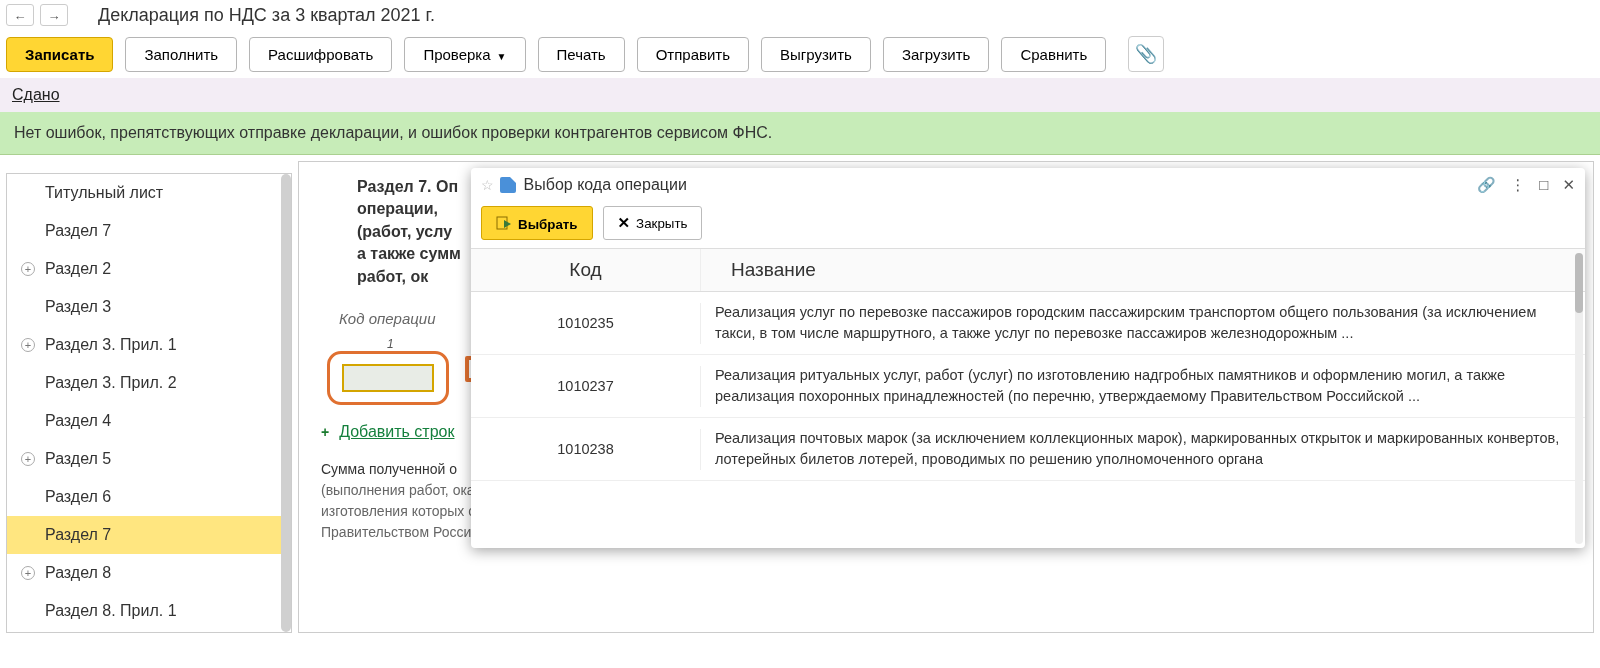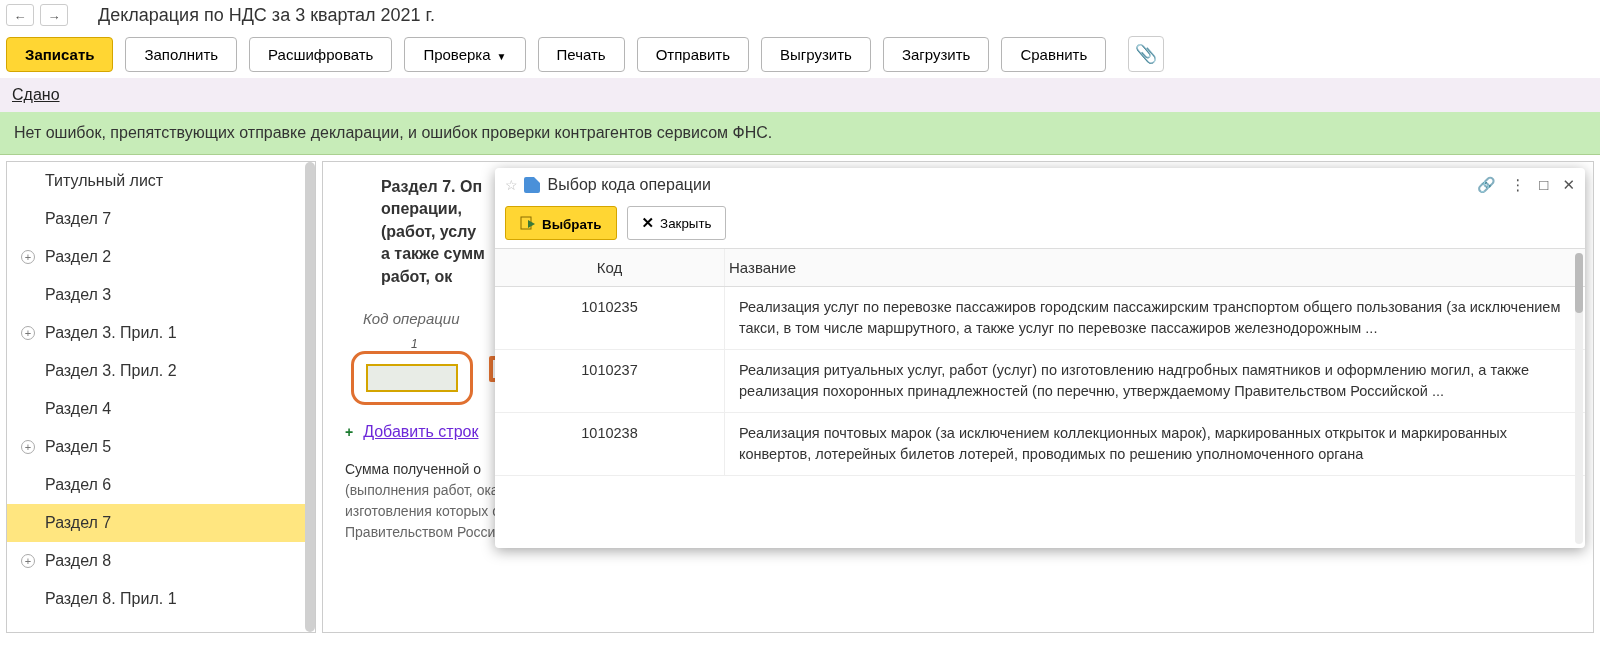--- a/index.html
+++ b/index.html
@@ -14,54 +14,54 @@
 .btn-primary { background: #ffd633; border-color: #d4a500; font-weight: bold; }
 .btn .caret { margin-left: 6px; font-size: 10px; }
 .clip-btn { width: 36px; height: 36px; border: 1px solid #ccc; border-radius: 4px; display: inline-flex; align-items: center; justify-content: center; font-size: 18px; color: #777; cursor: pointer; margin-left: 10px; }
 
 .status-row { background: #f3edf5; padding: 8px 12px; }
 .status-link { color: #222; text-decoration: underline; font-size: 16px; cursor: pointer; }
 
 .info-bar { background: #c7ecb8; padding: 12px 14px; font-size: 16px; border-bottom: 1px solid #aad090; }
 
 .main { display: flex; height: calc(100% - 190px); }
-.sidebar { width: 310px; border: 1px solid #ccc; margin: 6px 4px 0 6px; overflow-y: auto; position: relative; }
+.sidebar { width: 286px; border: 1px solid #ccc; margin: 18px 4px 0 6px; overflow-y: auto; position: relative; }
 .sidebar-scroll { position: absolute; right: 0; top: 0; width: 10px; height: 100%; background: #d0d0d0; border-radius: 5px; }
 .side-item { padding: 10px 12px 10px 38px; font-size: 16px; cursor: pointer; position: relative; }
 .side-item .expander { position: absolute; left: 14px; top: 50%; transform: translateY(-50%); width: 14px; height: 14px; border: 1px solid #aaa; border-radius: 50%; display: flex; align-items: center; justify-content: center; font-size: 11px; color: #777; }
 .side-item.active { background: #ffe680; }
 
 .content { flex: 1; border: 1px solid #ccc; margin: 6px 6px 0 2px; padding: 14px 22px; position: relative; overflow: hidden; }
 .sec-title { font-weight: bold; text-align: left; font-size: 16px; line-height: 1.4; max-width: 560px; margin-left: 36px; }
 .code-label { font-style: italic; color: #666; margin: 22px 0 10px 18px; font-size: 15px; }
 .row-num { font-style: italic; font-size: 12px; margin-left: 66px; color: #555; }
 .code-box-wrap { border: 3px solid #e07030; border-radius: 14px; padding: 10px 12px; display: inline-block; margin-left: 6px; }
 .code-box { width: 92px; height: 28px; background: #e8ece6; border: 2px solid #d4a500; }
 .arrow { display: inline-block; margin-left: 14px; vertical-align: middle; }
-.add-link { color: #6d28d9; text-decoration: underline; font-size: 16px; margin: 18px 0 0 6px; cursor: pointer; display: inline-block; }
+.add-link { color: #15803d; text-decoration: underline; font-size: 16px; margin: 18px 0 0 6px; cursor: pointer; display: inline-block; }
 .add-plus { color: #1a7a2e; font-weight: bold; margin-right: 4px; }
 .bottom-text { margin-top: 18px; font-size: 14px; line-height: 1.5; max-width: 700px; }
 .bottom-text .muted { color: #666; }
 
 .modal { position: absolute; top: 6px; left: 172px; right: 8px; height: 380px; background: #fff; box-shadow: 0 3px 14px rgba(0,0,0,0.35); border-radius: 4px; display: flex; flex-direction: column; }
 .modal-hdr { display: flex; align-items: center; padding: 8px 10px; font-size: 16px; }
 .modal-hdr .star { color: #bbb; margin-right: 6px; font-size: 14px; }
 .modal-hdr .icon-page { width: 16px; height: 16px; background: #4a90d9; margin-right: 8px; border-radius: 2px; position: relative; }
 .modal-hdr .icon-page::after { content: ""; position: absolute; right: -1px; top: -1px; border: 4px solid transparent; border-top-color: #fff; border-right-color: #fff; }
 .modal-hdr-ctrls { margin-left: auto; display: flex; gap: 14px; color: #555; }
 .modal-hdr-ctrls span { cursor: pointer; font-size: 15px; }
 .modal-tools { display: flex; gap: 10px; padding: 4px 10px 8px; }
 .btn-select { background: #ffd633; border: 1px solid #d4a500; font-weight: bold; padding: 7px 14px; border-radius: 3px; cursor: pointer; display: inline-flex; align-items: flex-end; gap: 6px; }
 .btn-close { background: #fff; border: 1px solid #bbb; padding: 7px 14px; border-radius: 3px; cursor: pointer; display: inline-flex; align-items: center; gap: 6px; }
 .btn-close .x { font-weight: bold; font-size: 15px; }
 .modal-table { flex: 1; border-top: 1px solid #ddd; overflow: hidden; position: relative; }
 .modal-table .thead { display: flex; border-bottom: 1px solid #ddd; background: #fafafa; }
-.modal-table .th { padding: 10px 4px; font-size: 15px; }
+.modal-table .th { padding: 10px 30px; font-size: 19px; }
 .modal-table .th.code { width: 230px; text-align: center; border-right: 1px solid #eee; }
-.modal-table .trow { display: flex; border-bottom: 1px solid #eee; }
+.modal-table .trow { display: flex; border-bottom: 1px solid #eee; align-items: center; }
 .modal-table .td { padding: 10px 14px; font-size: 14.5px; line-height: 1.45; }
 .modal-table .td.code { width: 230px; text-align: center; border-right: 1px solid #eee; }
 .modal-table .td.name { flex: 1; }
 .modal-scroll { position: absolute; right: 2px; top: 4px; width: 8px; height: calc(100% - 8px); background: #eee; border-radius: 4px; }
 .modal-scroll .thumb { width: 100%; height: 60px; background: #bbb; border-radius: 4px; }
 </style>
 </head>
 <body>
 
 <div class="topbar">

